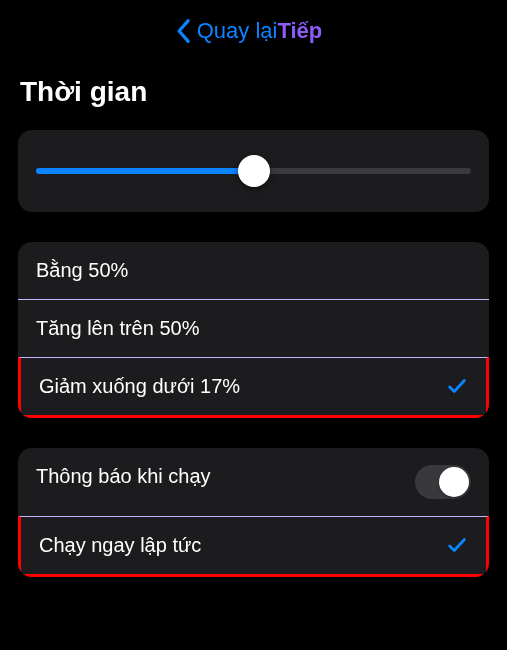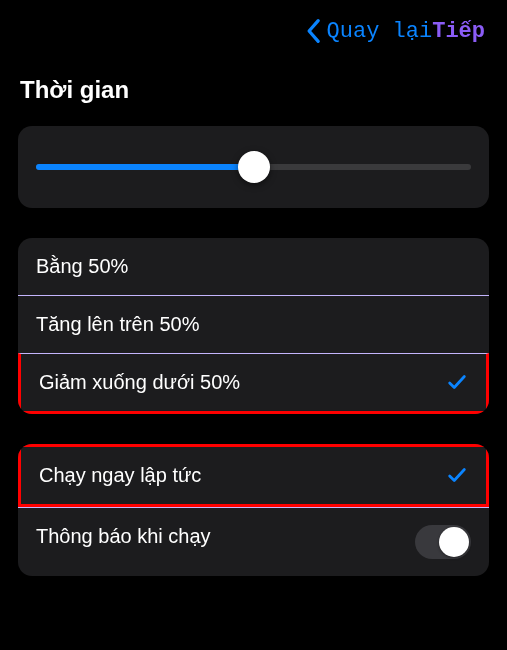--- a/index.html
+++ b/index.html
@@ -6,45 +6,44 @@
   body {
     width: 507px;
     height: 650px;
     background: #000;
     font-family: -apple-system, BlinkMacSystemFont, "Segoe UI", sans-serif;
     color: #fff;
     overflow: hidden;
   }
   .nav {
     display: flex;
-    justify-content: flex-end;
+    justify-content: center;
     align-items: center;
     padding: 18px 22px 14px 12px;
-    font-family: Liberation Mono, monospace;
   }
   .back {
     display: flex;
     align-items: center;
     color: #0a84ff;
     font-size: 22px;
     cursor: pointer;
   }
   .back-chevron {
     width: 16px;
     height: 26px;
     margin-right: 6px;
   }
   .next {
     color: #8b5cf6;
     font-size: 22px;
     font-weight: 600;
     cursor: pointer;
   }
   .title {
-    font-size: 24px;
+    font-size: 28px;
     font-weight: 700;
     padding: 18px 20px 22px 20px;
   }
   .slider-card {
     background: #1c1c1e;
     margin: 0 18px;
     border-radius: 14px;
     padding: 26px 18px;
   }
   .slider {
@@ -148,33 +147,33 @@
 </div>
 
 <div class="group">
   <div class="row">
     <span>Bằng 50%</span>
   </div>
   <div class="row">
     <span>Tăng lên trên 50%</span>
   </div>
   <div class="row highlight">
-    <span>Giảm xuống dưới 50%</span>
+    <span>Giảm xuống dưới 17%</span>
     <svg class="check" viewBox="0 0 24 24" fill="none" stroke="#0a84ff" stroke-width="3" stroke-linecap="round" stroke-linejoin="round">
       <polyline points="4,13 9,18 20,6"></polyline>
     </svg>
   </div>
 </div>
 
 <div class="group">
+  <div class="row">
+    <span>Thông báo khi chạy</span>
+    <div class="toggle">
+      <div class="toggle-knob"></div>
+    </div>
+  </div>
   <div class="row highlight">
     <span>Chạy ngay lập tức</span>
     <svg class="check" viewBox="0 0 24 24" fill="none" stroke="#0a84ff" stroke-width="3" stroke-linecap="round" stroke-linejoin="round">
       <polyline points="4,13 9,18 20,6"></polyline>
     </svg>
   </div>
-  <div class="row">
-    <span>Thông báo khi chạy</span>
-    <div class="toggle">
-      <div class="toggle-knob"></div>
-    </div>
-  </div>
 </div>
 
 </body></html>

